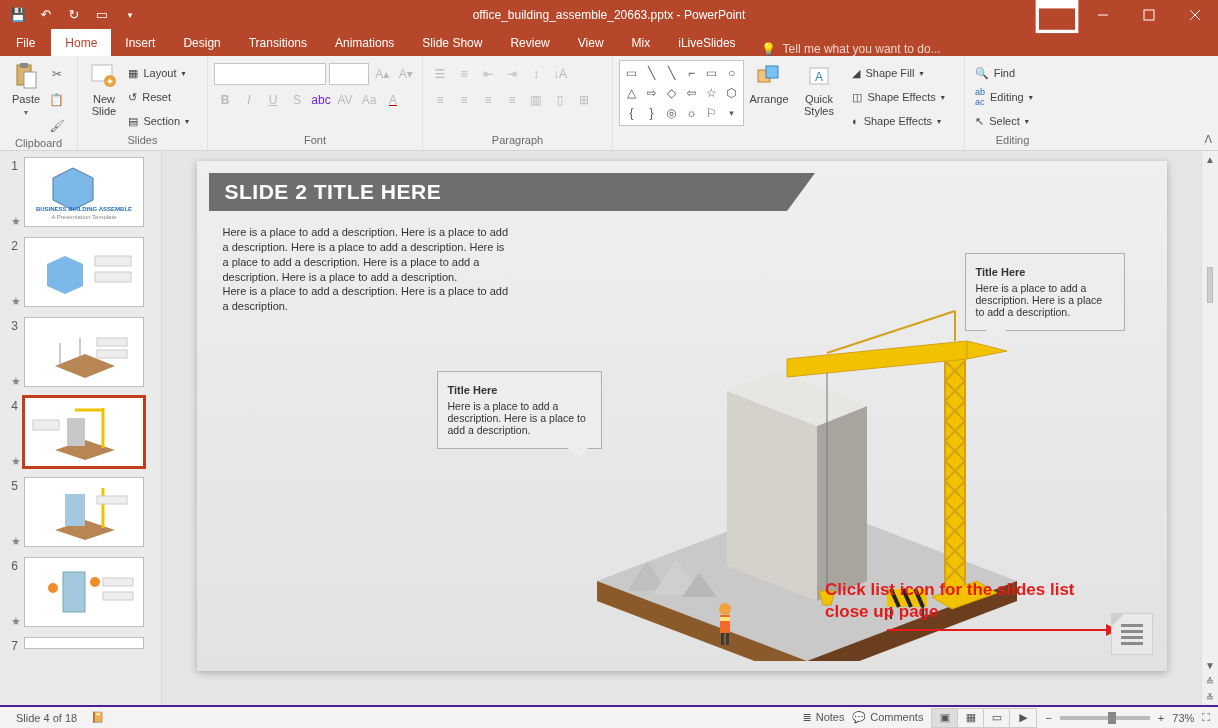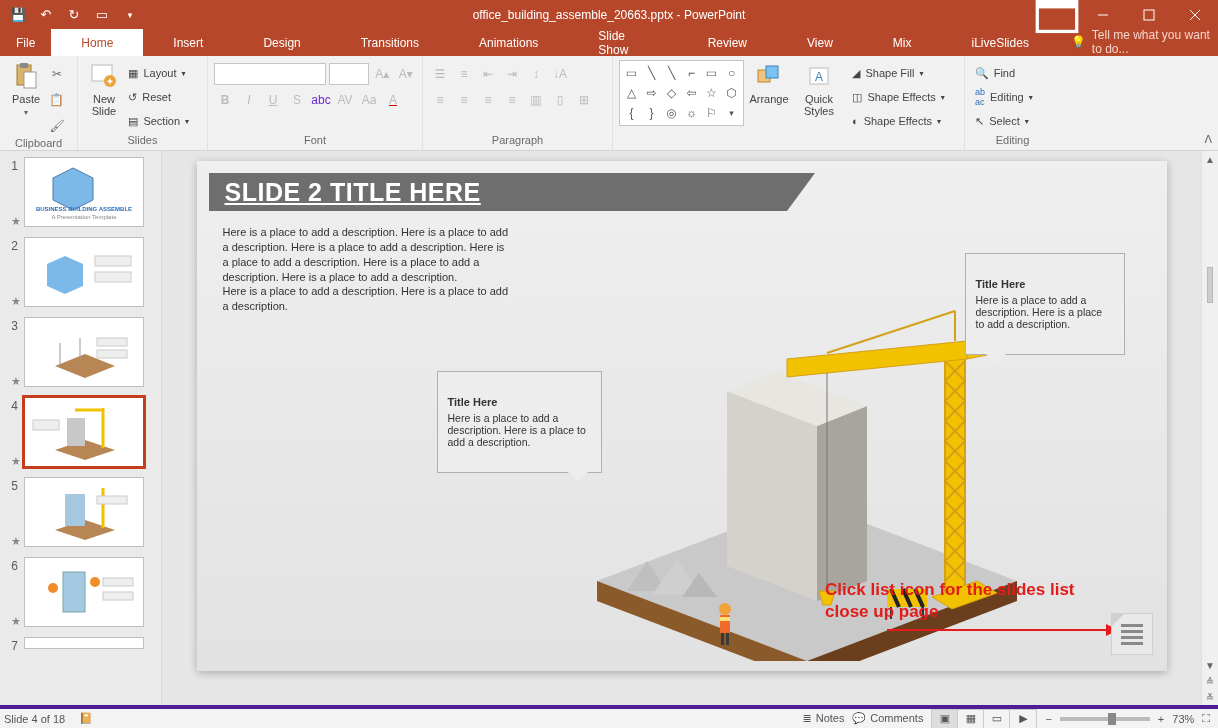--- a/index.html
+++ b/index.html
@@ -10,21 +10,21 @@
 .qat { display: flex; align-items: center; gap: 12px; padding-left: 10px; }
 .qat-icon { width: 16px; height: 16px; display: flex; align-items: center; justify-content: center; color: #fff; font-size: 13px; cursor: pointer; }
 .title-text { position: absolute; left: 50%; transform: translateX(-50%); font-size: 12px; }
 .win-controls { position: absolute; right: 0; display: flex; }
 .win-btn { width: 46px; height: 29px; display: flex; align-items: center; justify-content: center; color: #fff; cursor: pointer; }
 .win-btn svg { width: 12px; height: 12px; }
 .ribbon-display { width: 46px; height: 29px; display: flex; align-items: center; justify-content: center; position: absolute; right: 138px; }
 
 
 .tabs-row { height: 27px; background: #b7472a; display: flex; align-items: flex-end; color: #fff; font-size: 12px; }
-.tab { padding: 0 30px; height: 27px; display: flex; align-items: center; cursor: pointer; }
+.tab { padding: 0 14px; height: 27px; display: flex; align-items: center; cursor: pointer; }
 .tab.file { padding: 0 16px; }
 .tab.active { background: #fff; color: #b7472a; }
 .tell-me { display: flex; align-items: center; gap: 6px; padding-left: 12px; color: #f5d5cc; font-size: 12px; }
 .tabs-right { position: absolute; right: 10px; display: flex; align-items: center; gap: 12px; color: #fff; height: 27px; }
 .share-btn { display: flex; align-items: center; gap: 5px; padding: 2px 8px; cursor: pointer; }
 
 
 .ribbon { height: 95px; background: #f1f1f1; border-bottom: 1px solid #d4d4d4; display: flex; position: relative; }
 .group { border-right: 1px solid #e1e1e1; padding: 4px 6px 2px; display: flex; flex-direction: column; height: 100%; }
 .group-label { text-align: center; font-size: 11px; color: #6a6a6a; margin-top: auto; padding-bottom: 2px; position: relative; }
@@ -57,44 +57,44 @@
 .vscroll .arrow { position: absolute; left: 0; right: 0; height: 16px; display: flex; align-items: center; justify-content: center; color: #666; cursor: pointer; font-size: 10px; }
 .vscroll .arrow.up { top: 0; }
 .vscroll .arrow.down { bottom: 32px; }
 .vscroll .nav-btn { position: absolute; left: 0; right: 0; height: 16px; display: flex; align-items: center; justify-content: center; color: #666; cursor: pointer; font-size: 10px; }
 
 .slide { width: 970px; height: 510px; background: linear-gradient(#efefef, #e2e2e2); box-shadow: 0 2px 8px rgba(0,0,0,0.25); position: relative; }
 
 
 .slide-title-bar { position: absolute; top: 12px; left: 12px; right: 380px; height: 38px; background: #6e6e6e; display: flex; align-items: center; padding-left: 16px; }
 .slide-title-bar .cut { position: absolute; right: -28px; top: 0; width: 0; height: 0; border-top: 38px solid #6e6e6e; border-right: 28px solid transparent; }
-.slide-title-text { color: #fff; font-weight: bold; font-size: 25px; letter-spacing: 0.5px; text-decoration: underline; }
+.slide-title-text { color: #fff; font-weight: bold; font-size: 21px; letter-spacing: 0.5px; }
 .slide-desc { position: absolute; top: 64px; left: 26px; width: 290px; font-size: 11px; line-height: 1.35; color: #333; }
-.callout { position: absolute; background: #ededed; border: 1px solid #b0b0b0; padding: 24px 10px; font-size: 10.5px; color: #333; }
+.callout { position: absolute; background: #ededed; border: 1px solid #b0b0b0; padding: 12px 10px; font-size: 10.5px; color: #333; }
 .callout .ct { font-weight: bold; margin-bottom: 4px; font-size: 11px; }
 .callout1 { top: 210px; left: 240px; width: 165px; }
 .callout2 { top: 92px; right: 42px; width: 160px; }
 .callout::after { content: ''; position: absolute; width: 0; height: 0; }
 .callout1::after { bottom: -10px; left: 130px; border-left: 10px solid transparent; border-right: 10px solid transparent; border-top: 10px solid #ededed; }
 .callout2::after { bottom: -10px; left: 20px; border-left: 10px solid transparent; border-right: 10px solid transparent; border-top: 10px solid #ededed; }
 
 .annotation { position: absolute; bottom: 48px; right: 92px; color: #e31b1b; font-weight: bold; font-size: 17px; line-height: 1.3; }
 .arrow-line { position: absolute; bottom: 40px; right: 50px; width: 230px; height: 2px; background: #e31b1b; }
 .arrow-line::after { content: ''; position: absolute; right: -1px; top: -5px; border-left: 12px solid #e31b1b; border-top: 6px solid transparent; border-bottom: 6px solid transparent; }
 .list-icon-box { position: absolute; bottom: 16px; right: 14px; width: 42px; height: 42px; background: #e9e9e9; border: 1px solid #cfcfcf; display: flex; align-items: center; justify-content: center; cursor: pointer; }
 .list-icon-box .corner { position: absolute; top: -1px; left: -1px; width: 0; height: 0; border-top: 14px solid #d0d0d0; border-right: 14px solid transparent; }
 .list-icon-lines { display: flex; flex-direction: column; gap: 3px; }
 .list-icon-lines div { width: 22px; height: 3px; background: #8a8a8a; }
 
 
 .scene { position: absolute; left: 280px; top: 120px; width: 570px; height: 380px; }
 .scene svg { width: 100%; height: 100%; }
 
 
-.statusbar { height: 23px; background: #f3f3f3; border-top: 4px solid #4c1d95; display: flex; align-items: center; font-size: 11px; color: #555; padding: 0 4px; position: relative; }
+.statusbar { height: 23px; background: #f3f3f3; border-top: 2px solid #4c1d95; display: flex; align-items: center; font-size: 11px; color: #555; padding: 0 16px; position: relative; }
 .status-left { display: flex; gap: 14px; align-items: center; }
 .status-right { position: absolute; right: 8px; display: flex; align-items: center; gap: 8px; }
 .view-btns { display: flex; border: 1px solid #ccc; }
 .view-btn { width: 26px; height: 18px; display: flex; align-items: center; justify-content: center; border-right: 1px solid #ccc; cursor: pointer; }
 .view-btn:last-child { border-right: none; }
 .view-btn.active { background: #ddd; }
 .zoom-slider { width: 90px; height: 4px; background: #bbb; position: relative; }
 .zoom-thumb { position: absolute; top: -4px; left: 48px; width: 8px; height: 12px; background: #888; }
 
 

